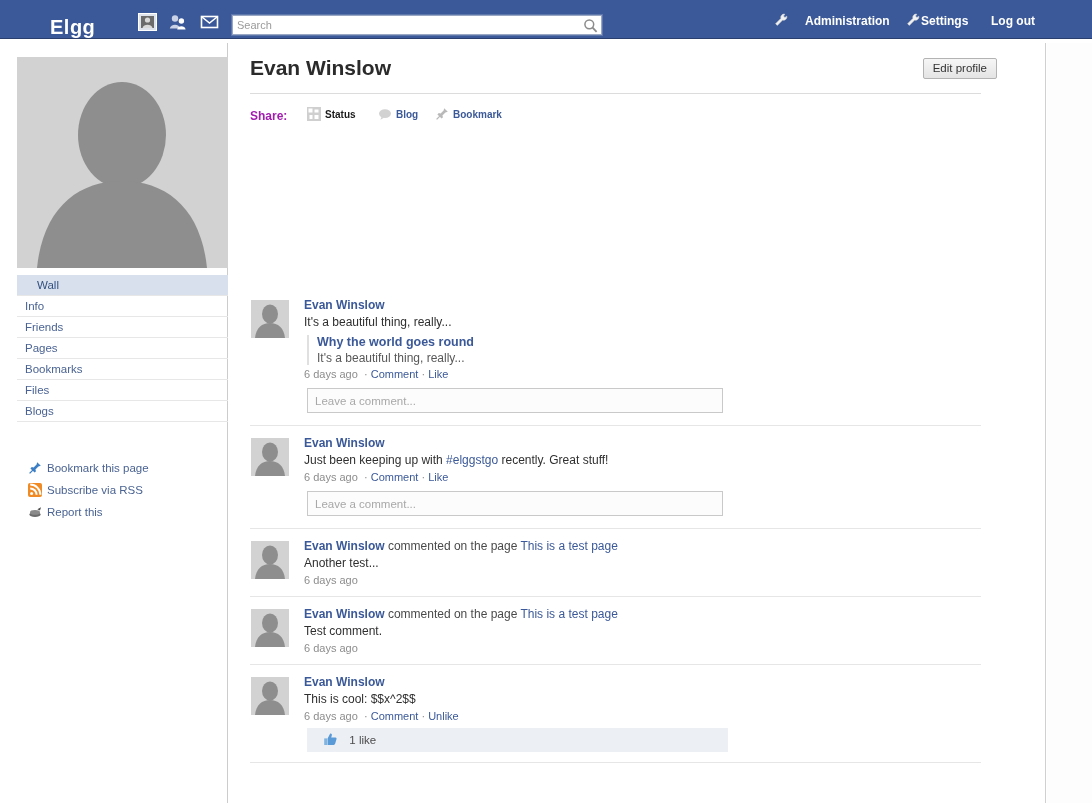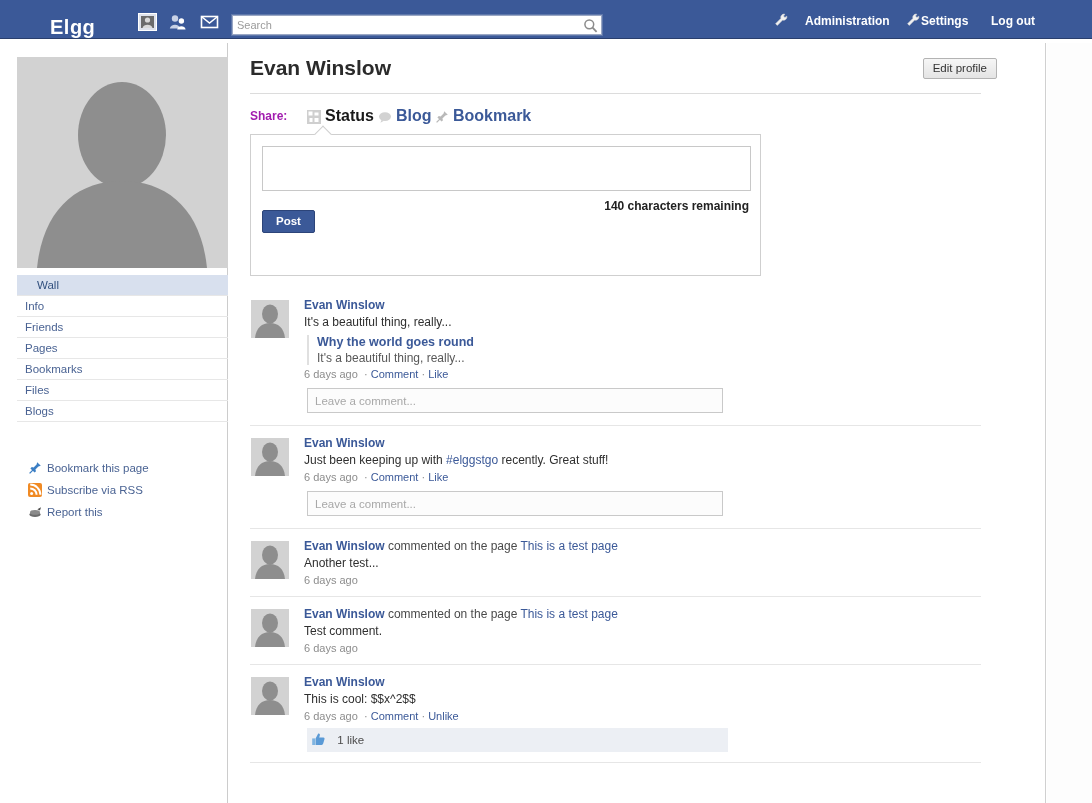--- a/index.html
+++ b/index.html
@@ -141,21 +141,21 @@
   }
 
   
   #share-row { position: absolute; left: 21px; top: 62px; height: 24px; }
   #share-label {
     position: absolute; left: 0; top: 4px;
     font-size: 12px; font-weight: bold; color: #a21caf;
   }
   .share-tab {
     position: absolute; top: 2px;
-    font-size: 16px; font-weight: bold;
+    font-size: 10px; font-weight: bold;
     color: #3b5998; cursor: pointer; white-space: nowrap;
   }
   .share-tab.active { color: #1a1a1a; }
   .share-tab .tico {
     display: inline-block; vertical-align: -3px;
     width: 14px; height: 14px; margin-right: 4px;
   }
   #tab-status   { left: 57px; }
   #tab-blog     { left: 128px; }
   #tab-bookmark { left: 185px; }
@@ -237,21 +237,21 @@
     border: 1px solid #c9c9c9;
     background: #fcfcfc;
     padding: 0 7px;
     font-family: "Liberation Sans", sans-serif;
     font-size: 11.5px; color: #444; outline: none;
   }
   .comment-box::placeholder { color: #a8a8a8; }
   .likes-bar {
     margin: 6px 0 0 3px;
     width: 421px; height: 24px; line-height: 24px;
-    background: #eceff4; padding-left: 4px;
+    background: #eceff4; padding-left: 16px;
   }
   .thumb { display: inline-block; vertical-align: -3px; width: 15px; height: 15px; }
   .likes-text { font-size: 11.5px; color: #4c4c4c; margin-left: 8px; }
 </style>
 </head>
 <body>
 
 <div id="topbar">
 
   <div id="brand">Elgg</div>
@@ -394,26 +394,20 @@
       <span class="share-tab" id="tab-bookmark">
         <span class="tico">
           <svg width="14" height="14" viewBox="0 0 14 14">
             <path d="M9.2 1.2 L12.8 4.8 L10.4 5.4 L7.4 8.4 L8 10.2 L6.6 11.6 L2.4 7.4 L3.8 6 L5.6 6.6 L8.6 3.6 Z" fill="#b9b9b9"></path>
             <line x1="5.6" y1="8.4" x2="1.6" y2="12.4" stroke="#b9b9b9" stroke-width="1.3"></line>
           </svg>
         </span><span>Bookmark</span>
       </span>
     </div>
 
-    <div id="composer">
-      <div id="composer-arrow"></div>
-      <textarea id="compose-area" placeholder="" style=""></textarea>
-      <div id="char-count">140 characters remaining</div>
-      <button id="post-btn">Post</button>
-    </div>
 
     <div id="feed">
 
       <div class="post">
         <div class="post-avatar">
           <svg width="38" height="38" viewBox="0 0 38 38">
             <rect width="38" height="38" fill="#d2d2d2"></rect>
             <ellipse cx="19" cy="14" rx="8" ry="9.5" fill="#8e8e8e"></ellipse>
             <path d="M19 23 C11 23 5 28 4 38 L34 38 C33 28 27 23 19 23 Z" fill="#8e8e8e"></path>
           </svg>

